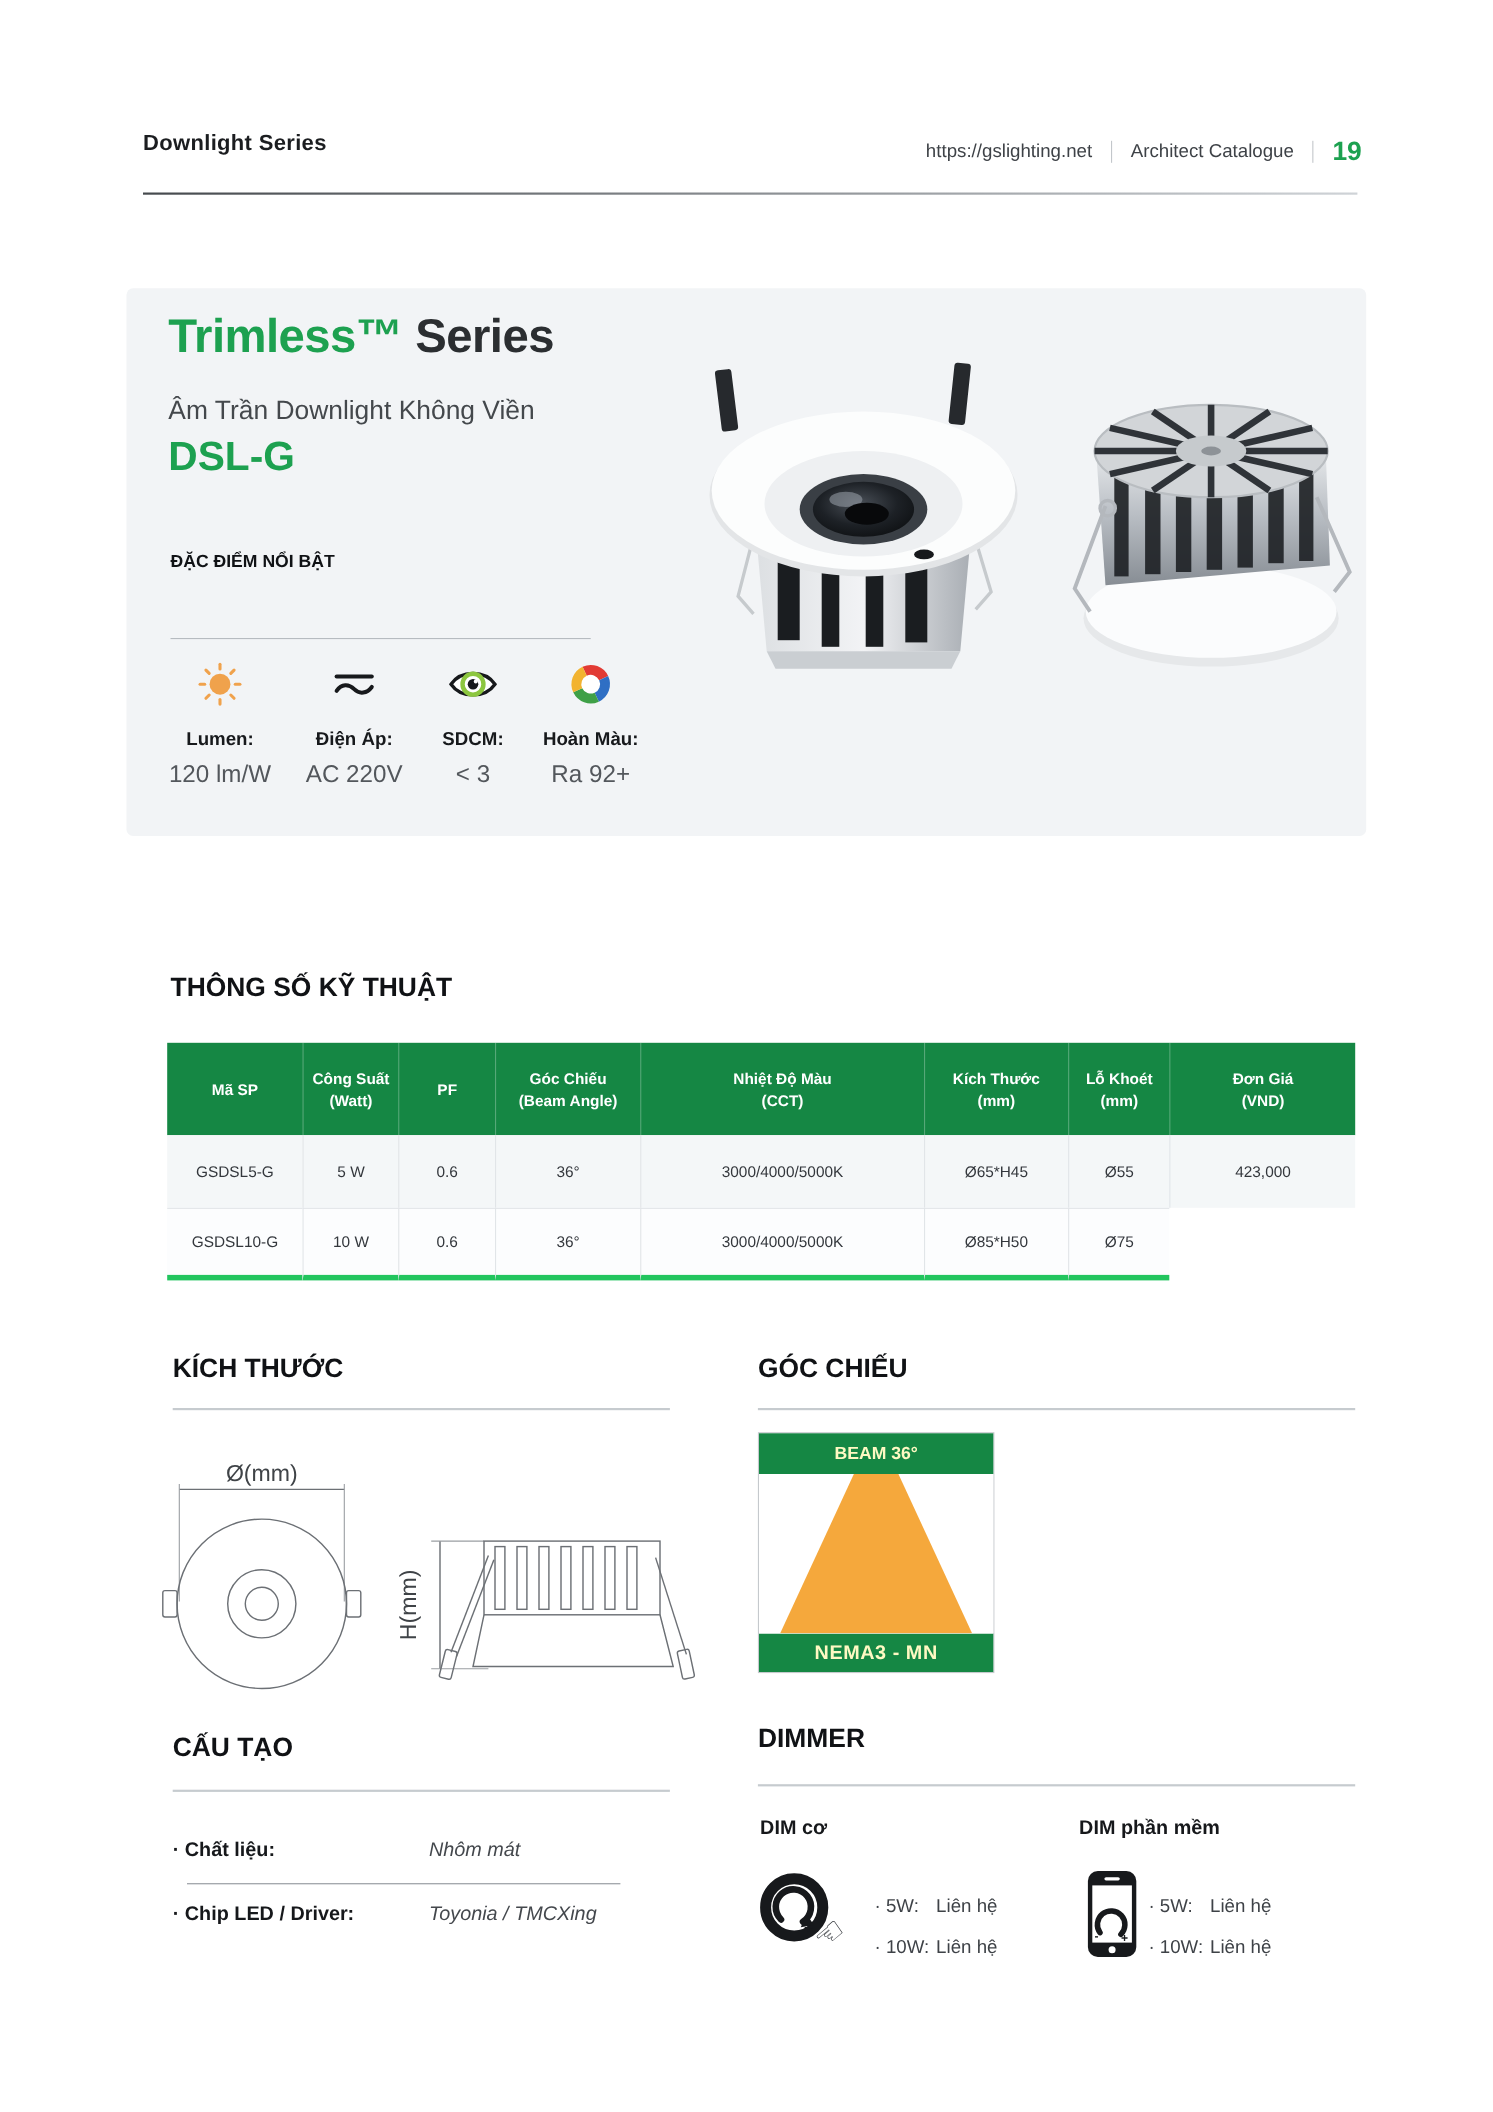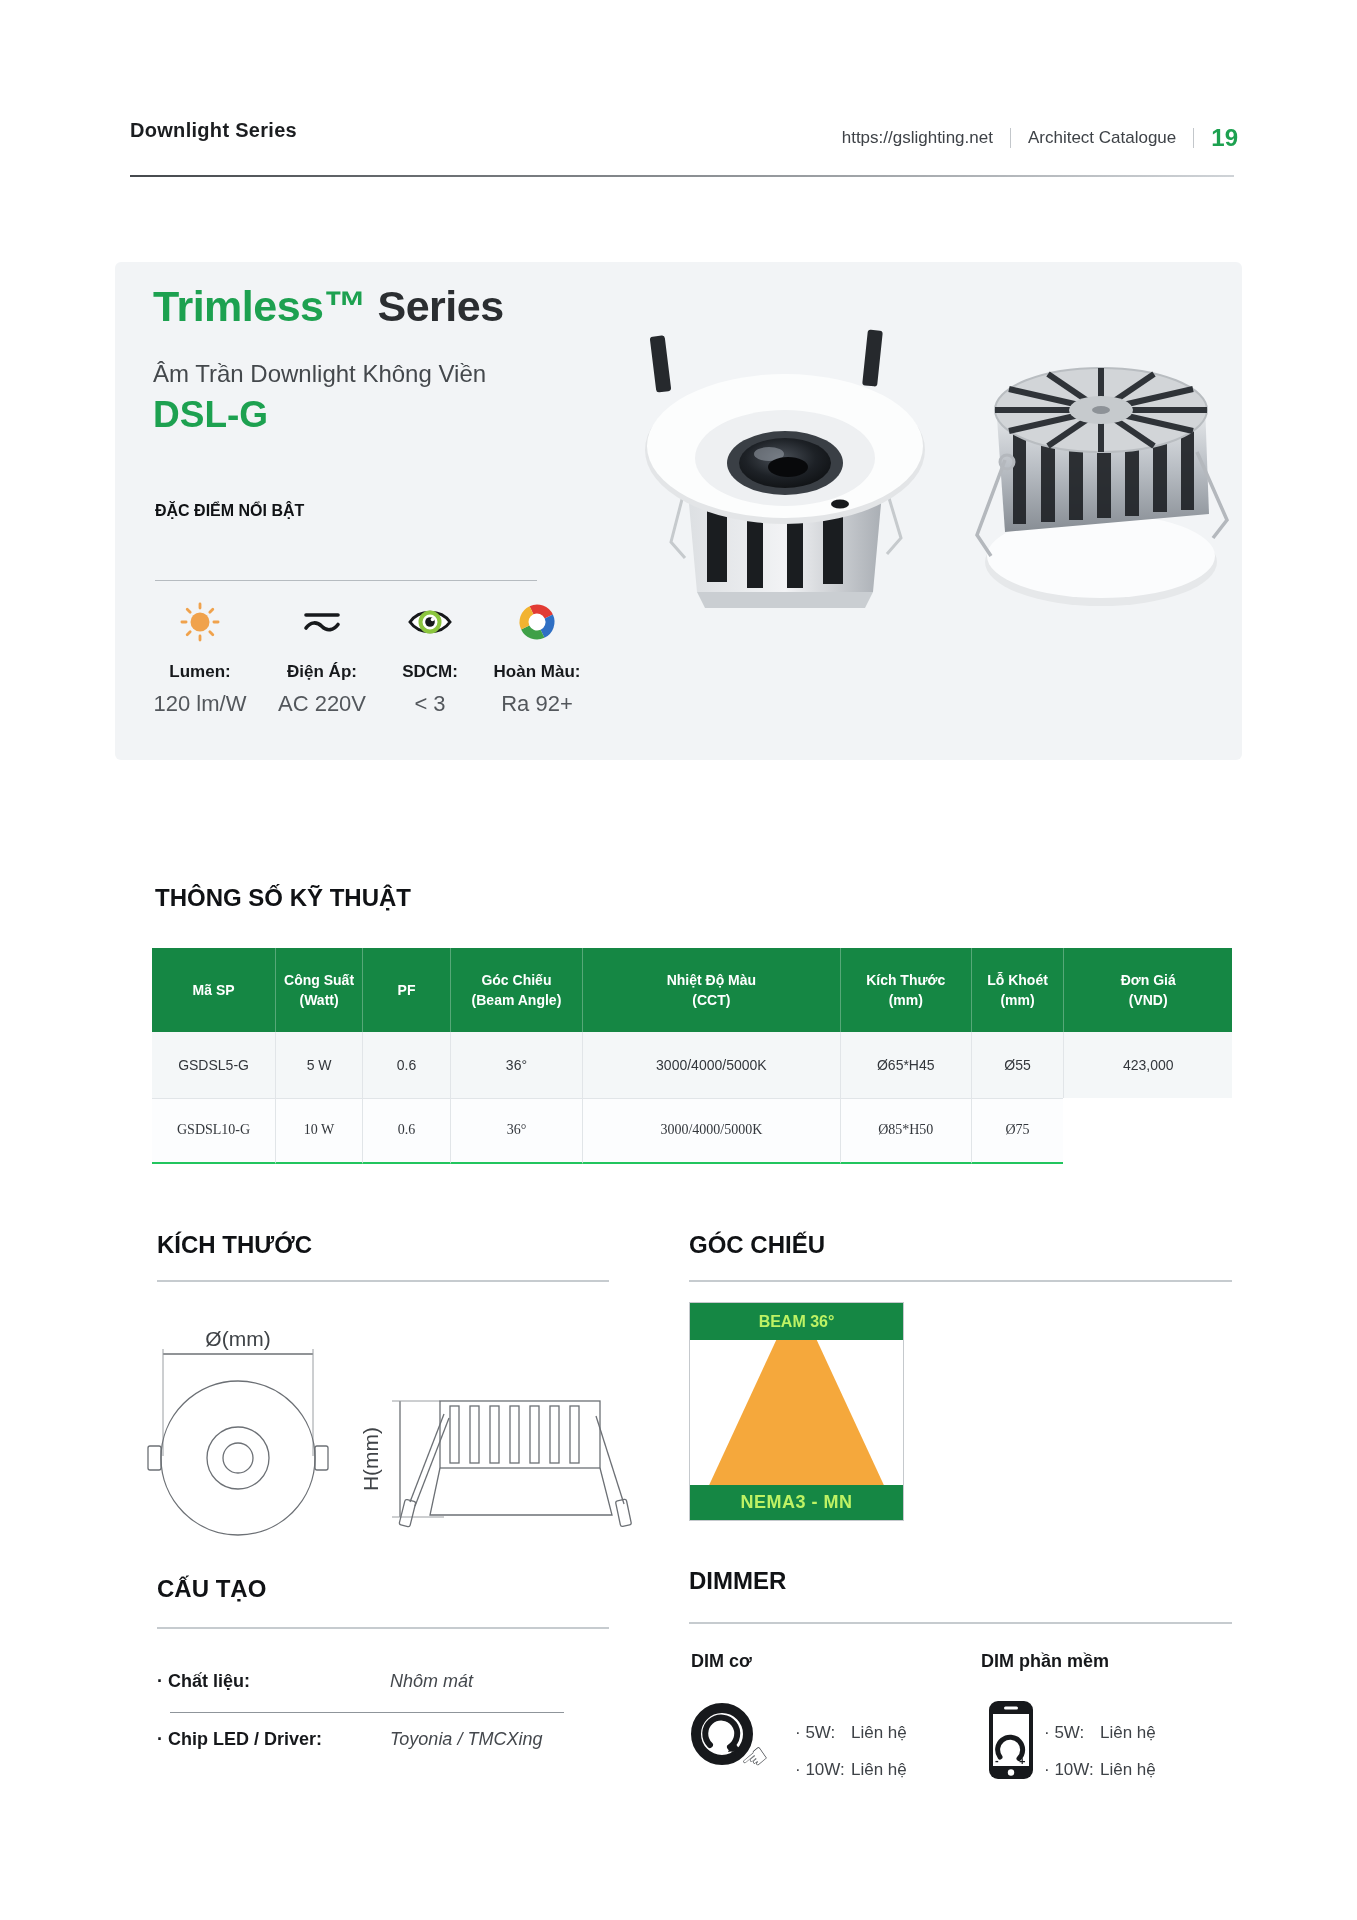--- a/index.html
+++ b/index.html
@@ -34,36 +34,36 @@
   #specs-h{left:155px;top:884px;font-size:24px;font-weight:700;color:#101215;}
   #spec-table{left:152px;top:948px;width:1080px;}
   .trow{display:flex;}
   .trow.head{height:84px;background:var(--table-green);}
   .trow.head .cell{color:#fff;font-weight:700;font-size:14px;border-left:1px solid rgba(255,255,255,.28);}
   .trow.head .cell:first-child{border-left:none;}
   .cell{display:flex;flex-direction:column;align-items:center;justify-content:center;box-sizing:border-box;text-align:center;line-height:1.45;}
   .trow.body{height:66px;font-size:14px;color:#33373c;}
   .trow.body .cell{border-left:1px solid #e1e5e8;background:#f4f7f8;}
   .trow.body .cell:first-child{border-left:none;}
-  #row-1 .cell{background:#fcfdfe;border-top:1px solid #e1e5e8;border-bottom:2px solid #22c55e;font-family:Liberation Serif, serif;}
+  #row-1 .cell{background:#fcfdfe;border-top:1px solid #e1e5e8;border-bottom:5px solid #22c55e;}
   .c0{width:11.4%}.c1{width:8.05%}.c2{width:8.15%}.c3{width:12.2%}.c4{width:23.9%}.c5{width:12.1%}.c6{width:8.6%}.c7{width:15.6%}
 
   .sec-h{font-size:24px;font-weight:700;color:#101215;}
   .sec-rule{height:2px;background:#c6cbcf;}
 
   
   #dims-h{left:157px;top:1231px;}
   #dims-rule{left:157px;top:1280px;width:452px;}
   #dims-svg{left:138px;top:1316px;}
 
   
   #beam-h{left:689px;top:1231px;}
   #beam-rule{left:689px;top:1280px;width:543px;}
   #beam-box{left:689px;top:1302px;width:215px;height:219px;border:1px solid #c5c9cd;box-sizing:border-box;display:flex;flex-direction:column;background:#fff;}
-  .beam-bar{background:var(--table-green);color:#bef264;font-weight:700;display:flex;align-items:center;justify-content:center;}
+  .beam-bar{background:var(--table-green);color:#fef9c3;font-weight:700;display:flex;align-items:center;justify-content:center;}
   #beam-top{height:37px;font-size:16px;}
   #beam-body{flex:1;position:relative;background:#fff;}
   #beam-cone{position:absolute;inset:0;background:var(--beam-orange);clip-path:polygon(40.5% 0,59.5% 0,91% 100%,9% 100%);}
   #beam-bot{height:35px;font-size:18px;letter-spacing:.5px;}
 
   
   #con-h{left:157px;top:1575px;}
   #con-rule{left:157px;top:1627px;width:452px;}
   .con-row{left:157px;display:flex;width:460px;font-size:18px;}
   #con-row-0{top:1671px;}#con-row-1{top:1729px;}

